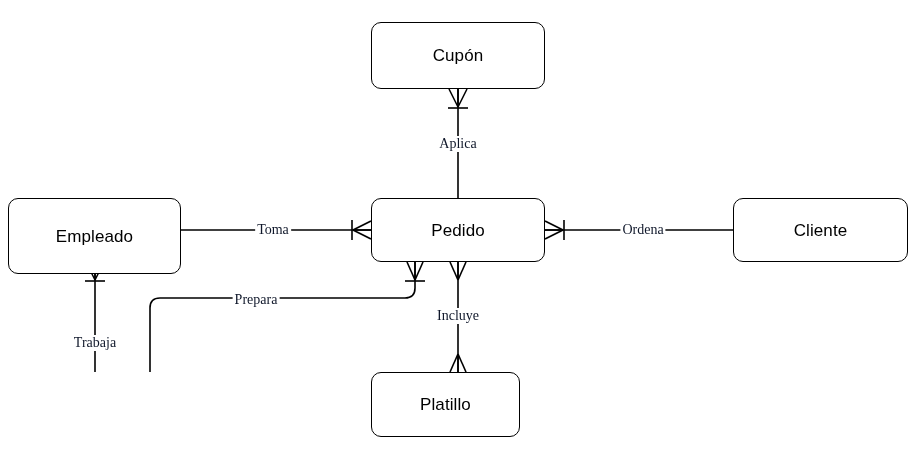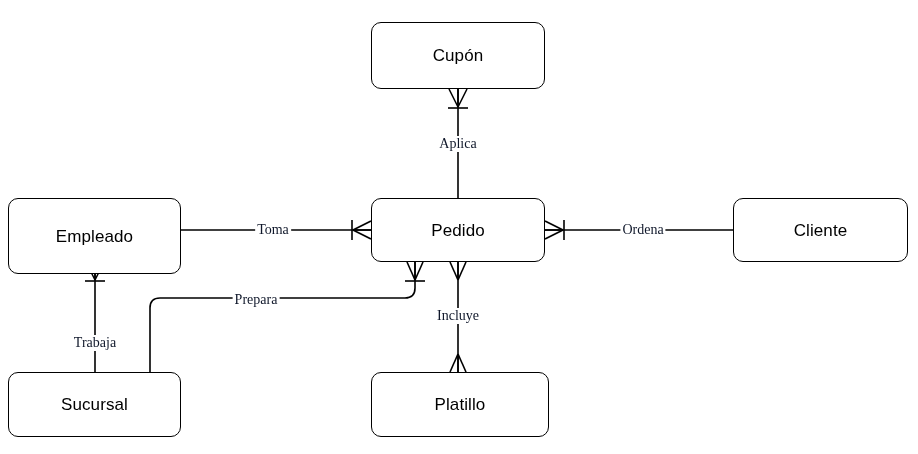--- a/index.html
+++ b/index.html
@@ -135,25 +135,22 @@
   </div>
 
   <div class="entity-box" style="left:8px; top:198px; width:173px; height:76px;">
     <span class="entity-label">Empleado</span>
   </div>
 
   <div class="entity-box" style="left:733px; top:198px; width:175px; height:64px;">
     <span class="entity-label">Cliente</span>
   </div>
 
-  <div class="entity-box" style="left:8px; top:372px; width:173px; height:65px;">
-    <span class="entity-label">Sucursal</span>
-  </div>
 
-  <div class="entity-box" style="left:371px; top:372px; width:178px; height:65px;">
+  <div class="entity-box" style="left:371px; top:372px; width:149px; height:65px;">
     <span class="entity-label">Platillo</span>
   </div>
 
   <div class="rel-label" style="left:458px; top:144px;">Aplica</div>
 
   <div class="rel-label" style="left:273px; top:230px;text-align:right;">Toma</div>
 
   <div class="rel-label" style="left:643px; top:230px;">Ordena</div>
 
   <div class="rel-label" style="left:95px; top:335px;margin-top:8px;">Trabaja</div>

